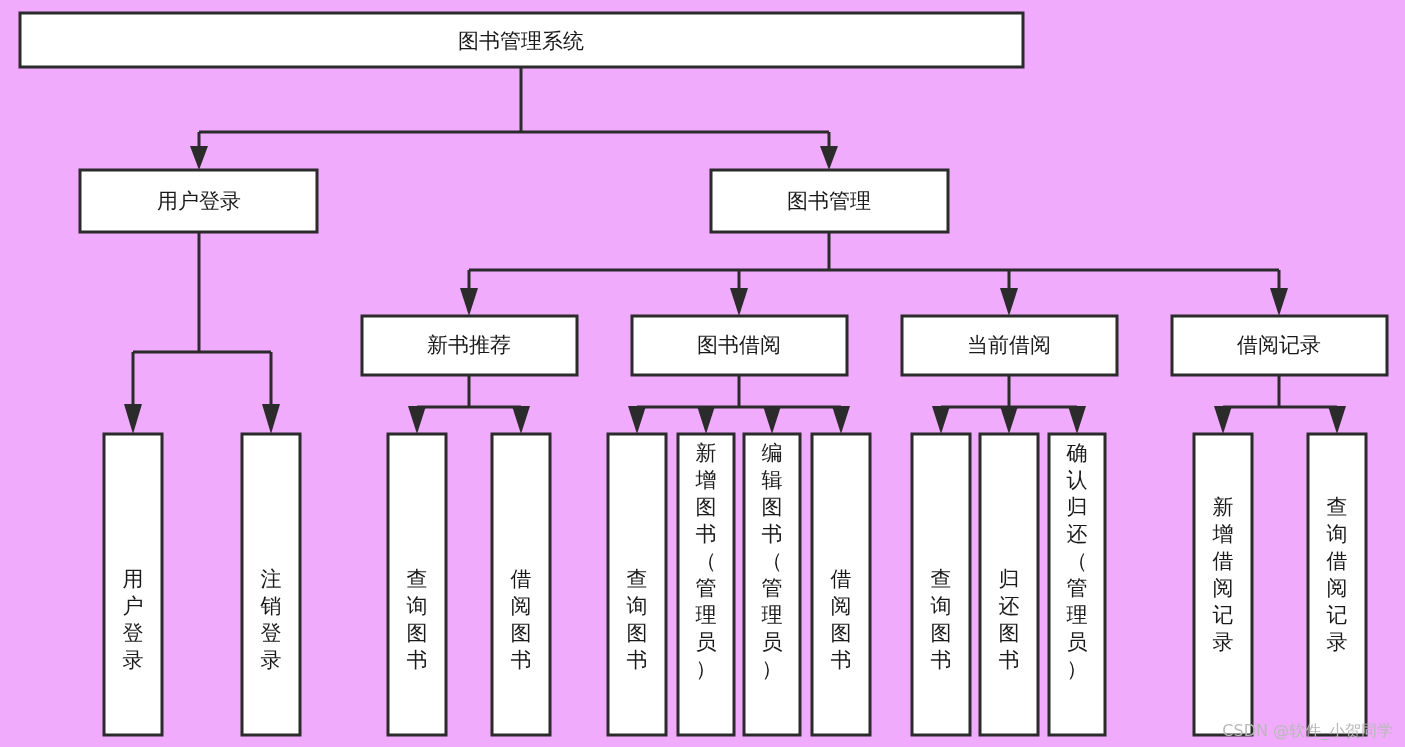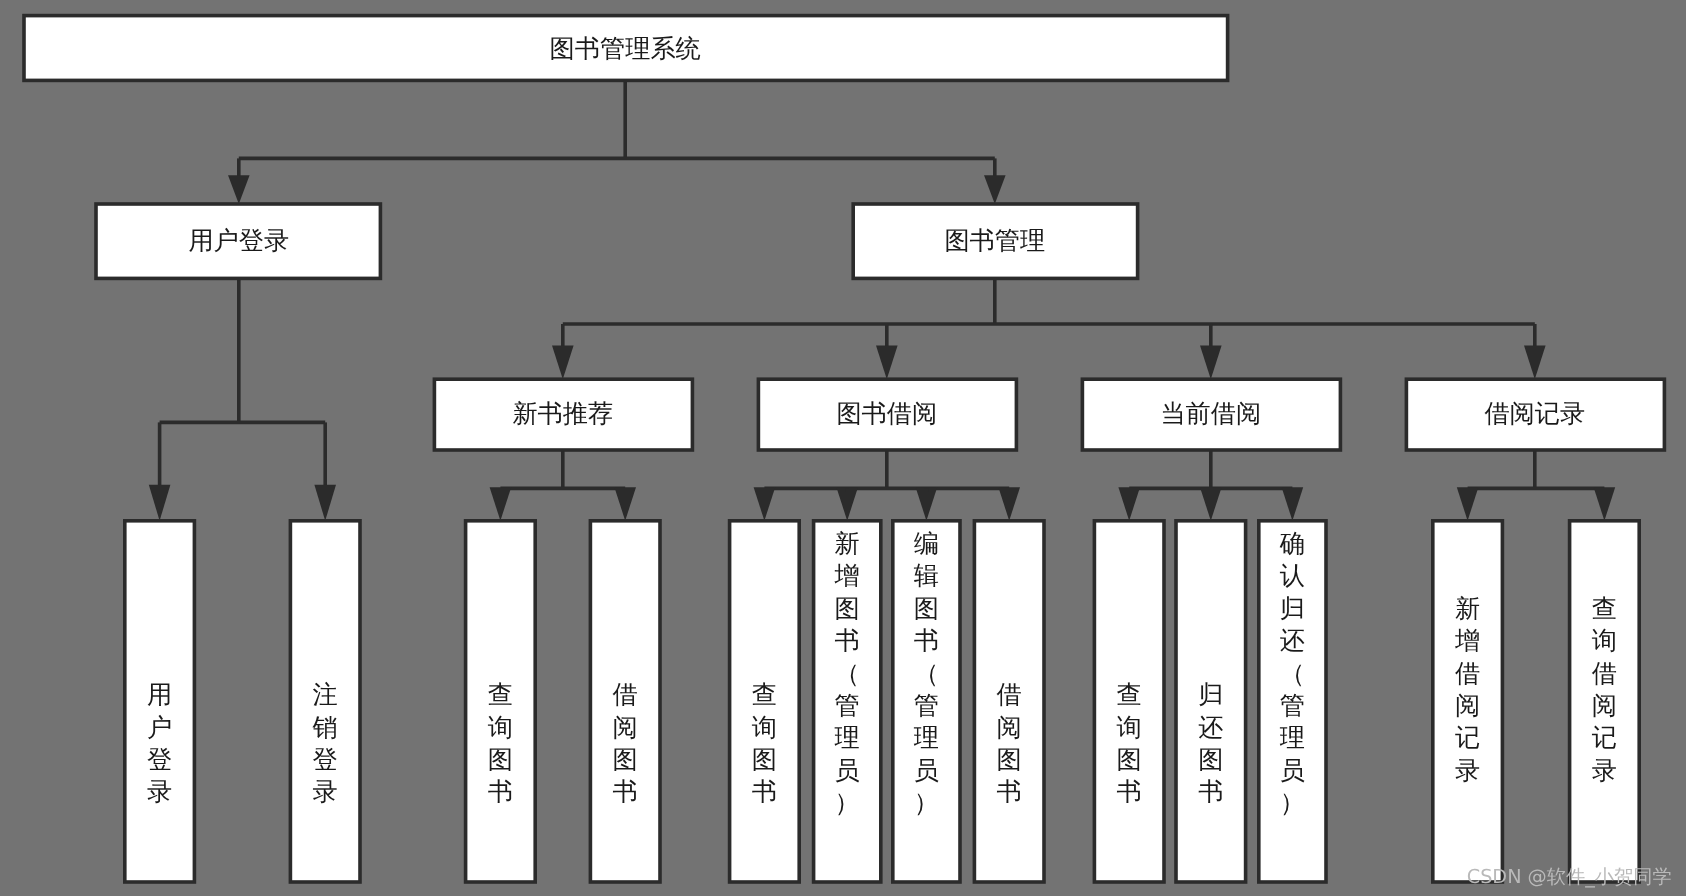--- a/index.html
+++ b/index.html
@@ -11,21 +11,21 @@
   body {
     width: 1405px;
     height: 747px;
     overflow: hidden;
     font-family: "DejaVu Sans", "Liberation Sans", sans-serif;
   }
   #diagram-root {
     position: relative;
     width: 1405px;
     height: 747px;
-    background: #737373;
+    background: #f0abfc;
   }
   svg#flow-svg {
     position: absolute;
     top: 0;
     left: 0;
     width: 1405px;
     height: 747px;
     display: block;
   }
   .node-rect {

